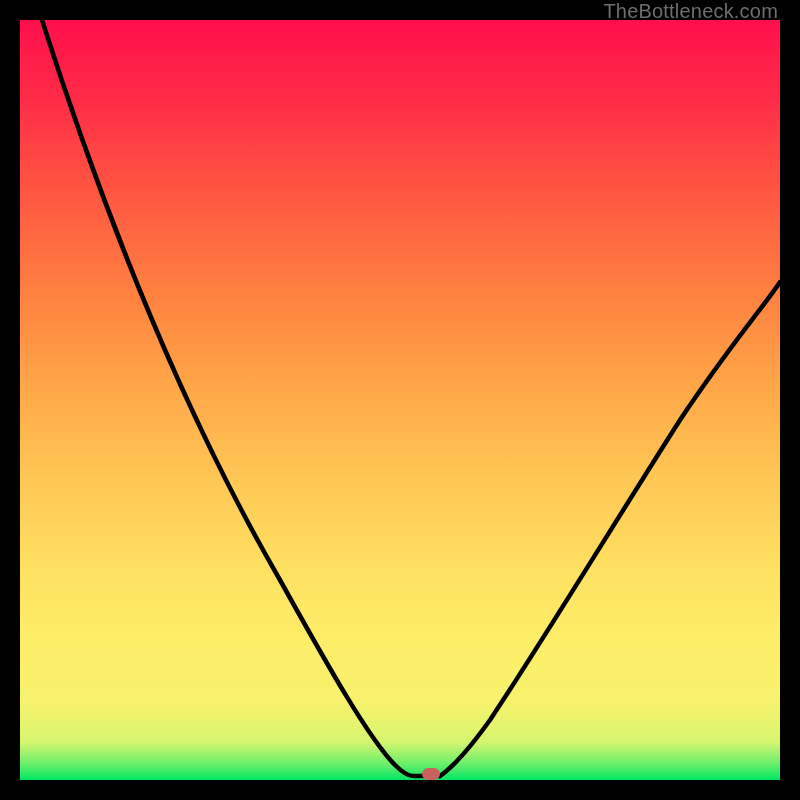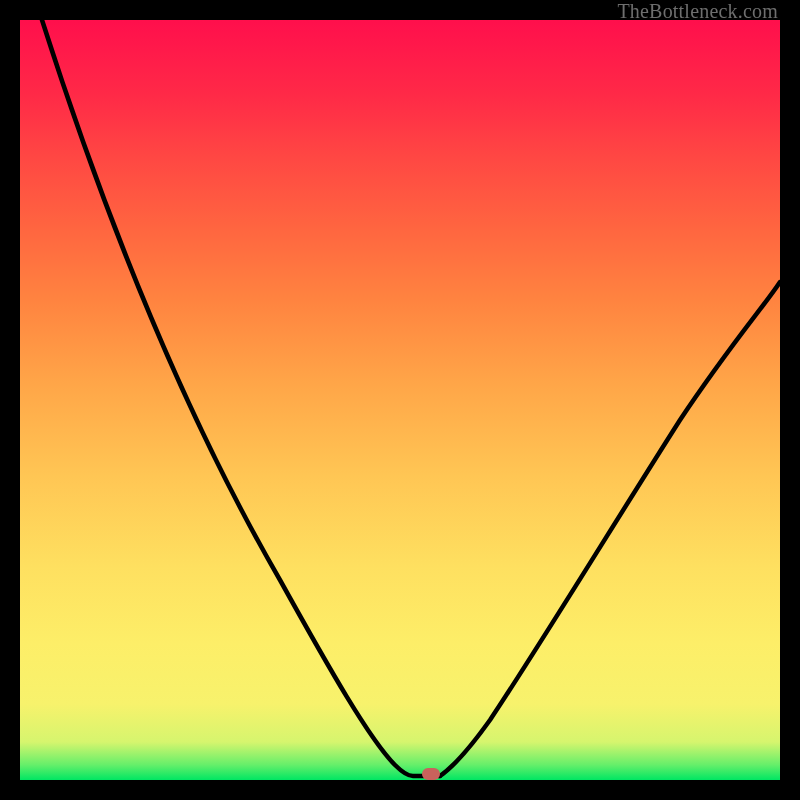--- a/index.html
+++ b/index.html
@@ -43,21 +43,20 @@
   }
   .watermark {
     position: absolute;
     top: 0px;
     right: 22px;
     color: #6e6e6e;
     font-size: 20px;
     font-weight: 400;
     letter-spacing: 0.2px;
     user-select: none;
-    font-family: Liberation Serif, serif;
   }
   svg.curve {
     position: absolute;
     left: 0;
     top: 0;
     width: 760px;
     height: 760px;
     overflow: visible;
   }
 </style>

